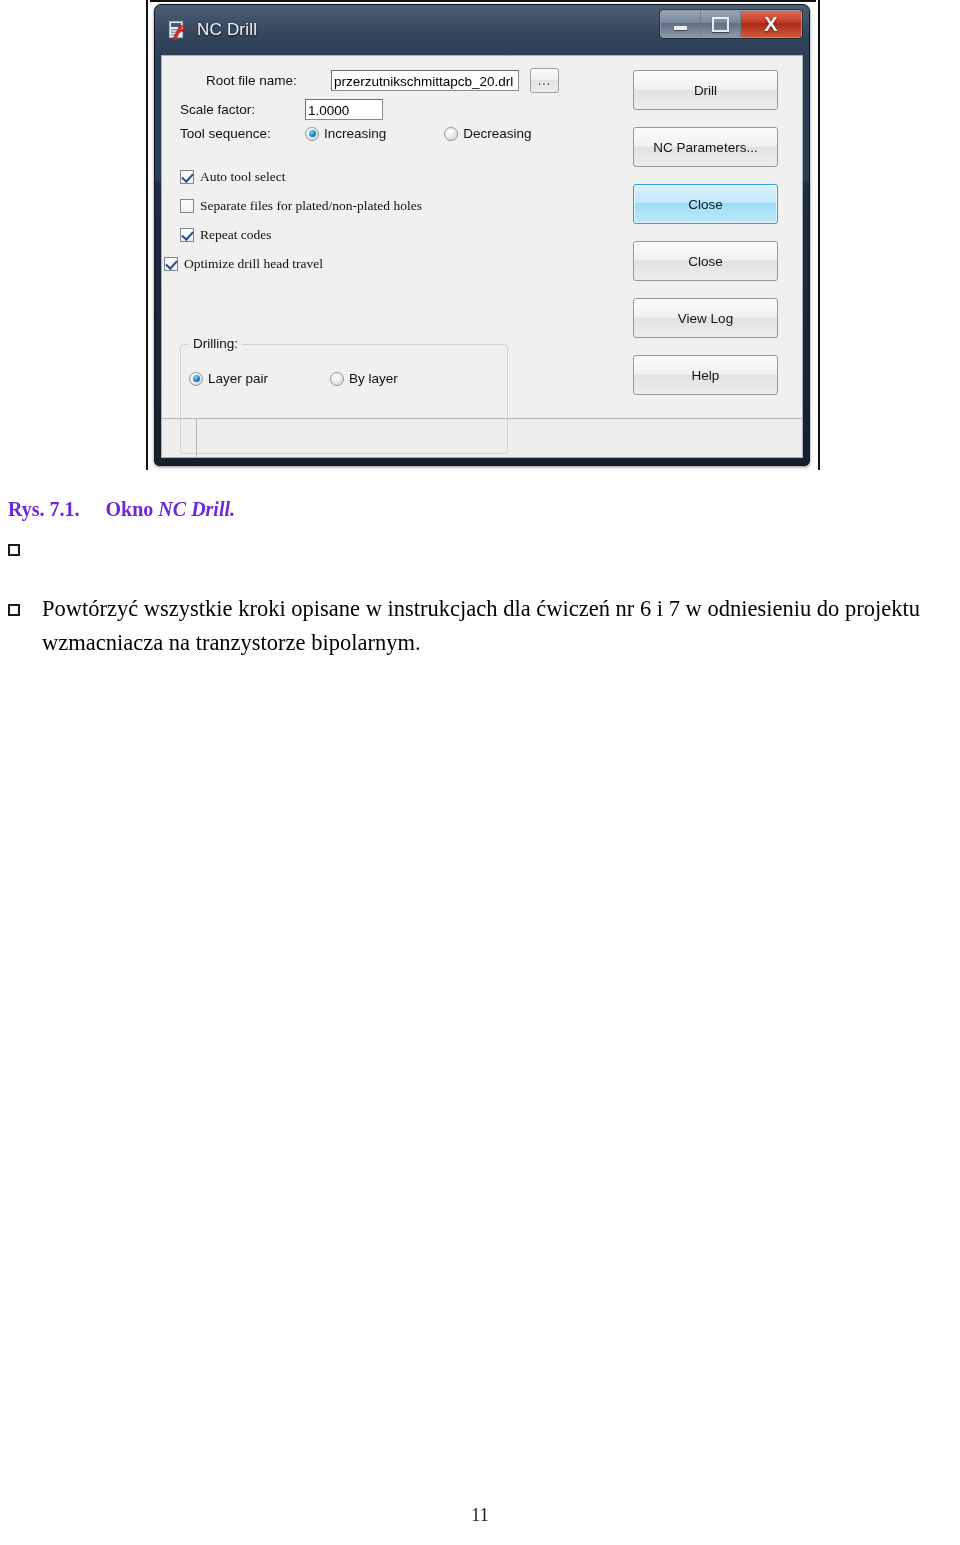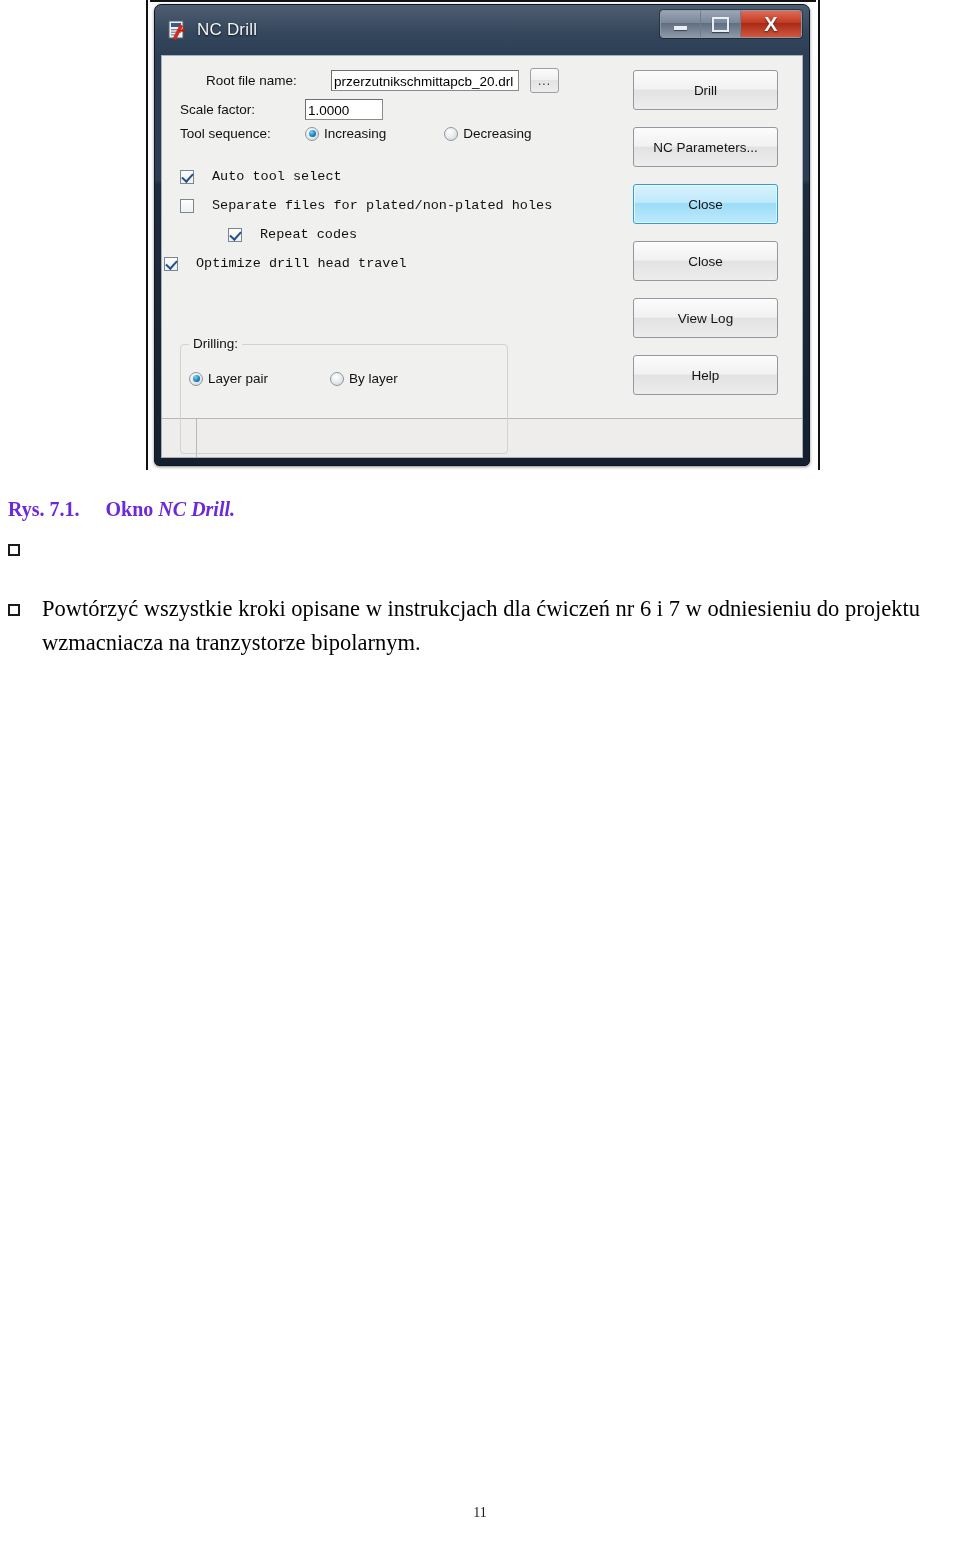--- a/index.html
+++ b/index.html
@@ -226,25 +226,24 @@
     width: 7px; height: 7px;
     border-radius: 50%;
     background: radial-gradient(circle at 35% 30%, #7fd2f5 0%, #1a86c8 55%, #0b4f80 100%);
   }
 
   
   .cbrow {
     position: absolute;
     display: flex;
     align-items: center;
-    font-family: Liberation Mono, monospace;
+    font-family: Liberation Serif, serif;
     font-size: 13.5px;
     color: #111;
     white-space: nowrap;
-    gap: 12px;
   }
   .cbox {
     width: 14px; height: 14px;
     margin-right: 6px;
     box-sizing: border-box;
     border: 1px solid #7d868e;
     background: linear-gradient(180deg,#fdfdfd 0%,#eef1f3 100%);
     position: relative;
     flex: 0 0 auto;
   }
@@ -359,21 +358,21 @@
   .bi-1 { left: 0px; top: 62px; }
   .bi-2 { left: 0px; top: 122px; width: 948px; }
   .bi-2 .btext { max-width: 900px; }
 
   .pagenum {
     position: absolute;
     left: 0; top: 1505px;
     width: 960px;
     text-align: center;
     font-family: "Liberation Serif", serif;
-    font-size: 14px;
+    font-size: 18px;
     color: #1a1a1a;
   }
 </style>
 </head>
 <body>
 
 <div class="figure-wrap">
   <div class="scan-frame"></div>
 
   <div class="window">
@@ -432,21 +431,21 @@
         </div>
 
         <div class="cbrow" style="left:18px; top:113px;">
           <span class="cbox on"></span>
           <span>Auto tool select</span>
         </div>
         <div class="cbrow" style="left:18px; top:142px;">
           <span class="cbox"></span>
           <span>Separate files for plated/non-plated holes</span>
         </div>
-        <div class="cbrow" style="left:18px; top:171px;margin-left:48px;">
+        <div class="cbrow" style="left:18px; top:171px;">
           <span class="cbox on"></span>
           <span>Repeat codes</span>
         </div>
         <div class="cbrow" style="left:2px; top:200px;">
           <span class="cbox on"></span>
           <span>Optimize drill head travel</span>
         </div>
 
         <div class="groupbox">
           <span class="grouplabel">Drilling:</span>

